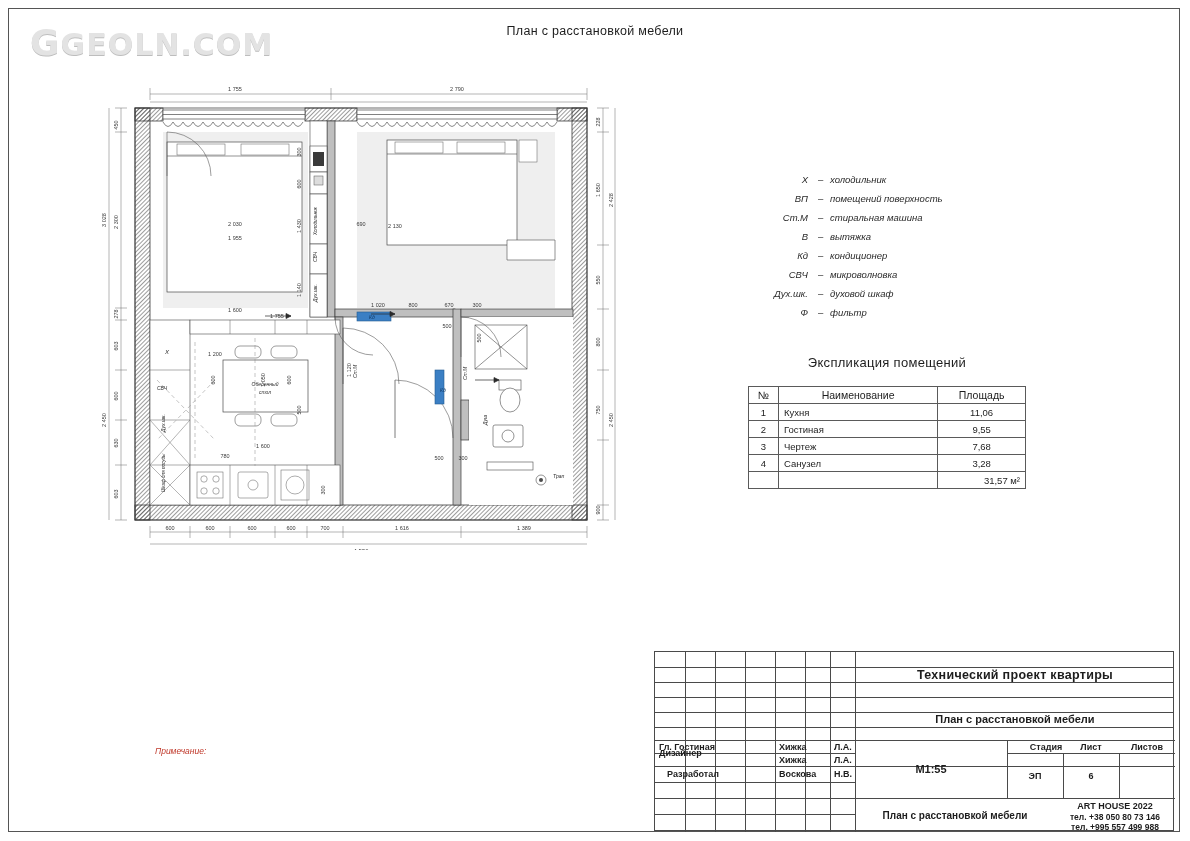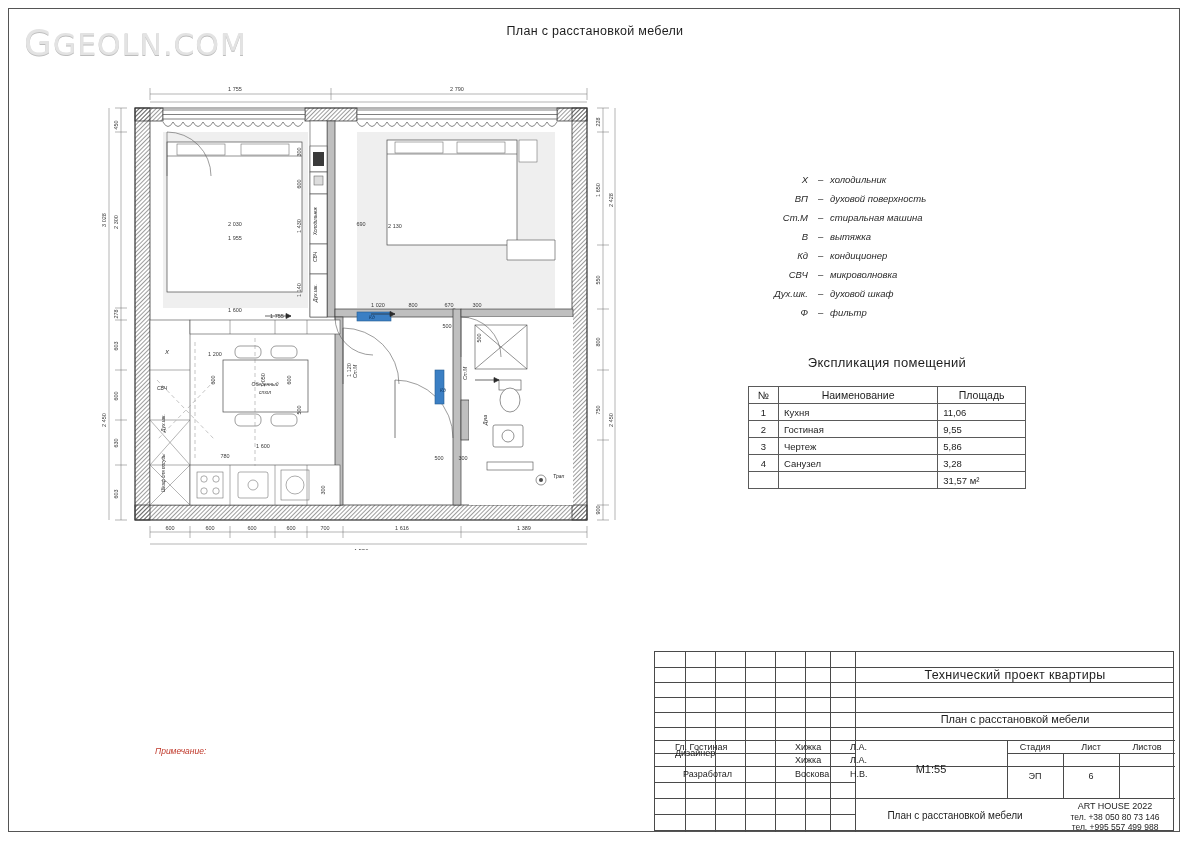--- a/index.html
+++ b/index.html
@@ -19,25 +19,25 @@
     position: absolute;
     left: 8px;
     top: 8px;
     width: 1172px;
     height: 824px;
     border: 1px solid #555;
     box-sizing: border-box;
   }
   .watermark {
     position: absolute;
-    left: 24px;
+    left: 30px;
     top: 22px;
     font-family: "DejaVu Sans", sans-serif;
     font-size: 30px;
-    font-weight: normal;
+    font-weight: bold;
     letter-spacing: 1px;
     color: #e3e3e3;
     text-shadow: 0 1px 0 #bdbdbd;
     user-select: none;
   }
   .watermark .g {
     font-size: 36px;
   }
   .sheet-title {
     position: absolute;
@@ -108,22 +108,22 @@
     border: 1px solid #5a5a5a;
     padding: 2px 5px;
     height: 17px;
     box-sizing: border-box;
     color: #1d1d1d;
     font-weight: normal;
   }
   table.expl-table th { font-size: 10.5px; text-align: center; }
   .col-num { width: 30px; text-align: center; }
   .col-name { width: 160px; text-align: left; }
-  .col-area { width: 88px; }
-  .total-cell { text-align: left; }
+  .col-area { width: 88px; text-align: center; }
+  .total-cell { text-align: right; }
 
   
   .titleblock {
     position: absolute;
     left: 654px;
     top: 651px;
     width: 520px;
     height: 180px;
     border: 1px solid #4a4a4a;
     box-sizing: border-box;
@@ -137,22 +137,23 @@
   }
   .tb-line { position: absolute; background: #4a4a4a; }
   .tb-h { height: 1px; left: 0; width: 100%; }
   .tb-v { width: 1px; top: 0; height: 100%; }
 
   .tb-cell {
     position: absolute;
     display: flex;
     align-items: center;
     box-sizing: border-box;
-    padding: 0 20px;
+    padding: 0 4px;
     white-space: nowrap;
+    font-weight: bold;
   }
   .tb-center { justify-content: center; text-align: center; }
 
   .tb-main-title {
     font-size: 12.5px;
     letter-spacing: .3px;
   }
   .tb-sub-title { font-size: 11px; }
 
   
@@ -495,21 +496,21 @@
 
   <div class="legend">
     <div class="legend-row">
       <span class="legend-abbr">Х</span>
       <span class="legend-dash">–</span>
       <span class="legend-name">холодильник</span>
     </div>
     <div class="legend-row">
       <span class="legend-abbr">ВП</span>
       <span class="legend-dash">–</span>
-      <span class="legend-name">духовой поверхность</span>
+      <span class="legend-name">помещений поверхность</span>
     </div>
     <div class="legend-row">
       <span class="legend-abbr">Ст.М</span>
       <span class="legend-dash">–</span>
       <span class="legend-name">стиральная машина</span>
     </div>
     <div class="legend-row">
       <span class="legend-abbr">В</span>
       <span class="legend-dash">–</span>
       <span class="legend-name">вытяжка</span>
@@ -553,21 +554,21 @@
           <td class="col-area">11,06</td>
         </tr>
         <tr>
           <td class="col-num">2</td>
           <td class="col-name">Гостиная</td>
           <td class="col-area">9,55</td>
         </tr>
         <tr>
           <td class="col-num">3</td>
           <td class="col-name">Чертеж</td>
-          <td class="col-area">5,86</td>
+          <td class="col-area">7,68</td>
         </tr>
         <tr>
           <td class="col-num">4</td>
           <td class="col-name">Санузел</td>
           <td class="col-area">3,28</td>
         </tr>
         <tr>
           <td class="col-num"></td>
           <td class="col-name"></td>
           <td class="col-area total-cell">31,57 м²</td>
@@ -617,21 +618,21 @@
     <div class="tb-cell" style="left:0; top:94px; width:90px; height:13px;">Дизайнер</div>
     <div class="tb-cell" style="left:120px; top:101px; width:55px; height:13px;">Хижка</div>
     <div class="tb-cell" style="left:175px; top:101px; width:25px; height:13px;">Л.А.</div>
 
     <div class="tb-cell" style="left:8px; top:114px; width:90px; height:16px;">Разработал</div>
     <div class="tb-cell" style="left:120px; top:114px; width:55px; height:16px;">Воскова</div>
     <div class="tb-cell" style="left:175px; top:114px; width:25px; height:16px;">Н.В.</div>
 
     <div class="tb-cell tb-center" style="left:200px; top:88px; width:152px; height:58px; font-size:11px;">М1:55</div>
 
-    <div class="tb-cell tb-center" style="left:352px; top:88px; width:56px; height:13px;">Стадия</div>
+    <div class="tb-cell tb-center" style="left:363px; top:88px; width:56px; height:13px;">Стадия</div>
     <div class="tb-cell tb-center" style="left:408px; top:88px; width:56px; height:13px;">Лист</div>
     <div class="tb-cell tb-center" style="left:464px; top:88px; width:56px; height:13px;">Листов</div>
     <div class="tb-cell tb-center" style="left:352px; top:101px; width:56px; height:45px;">ЭП</div>
     <div class="tb-cell tb-center" style="left:408px; top:101px; width:56px; height:45px;">6</div>
     <div class="tb-cell tb-center" style="left:464px; top:101px; width:56px; height:45px;"></div>
 
     <div class="tb-cell tb-center" style="left:200px; top:146px; width:200px; height:34px; font-size:10px;">План с расстановкой мебели</div>
 
     <div class="tb-cell tb-center" style="left:400px; top:148px; width:120px; height:11px; font-size:9px;">ART HOUSE 2022</div>
     <div class="tb-cell tb-center" style="left:400px; top:159px; width:120px; height:11px; font-size:8.5px;">тел. +38 050 80 73 146</div>

